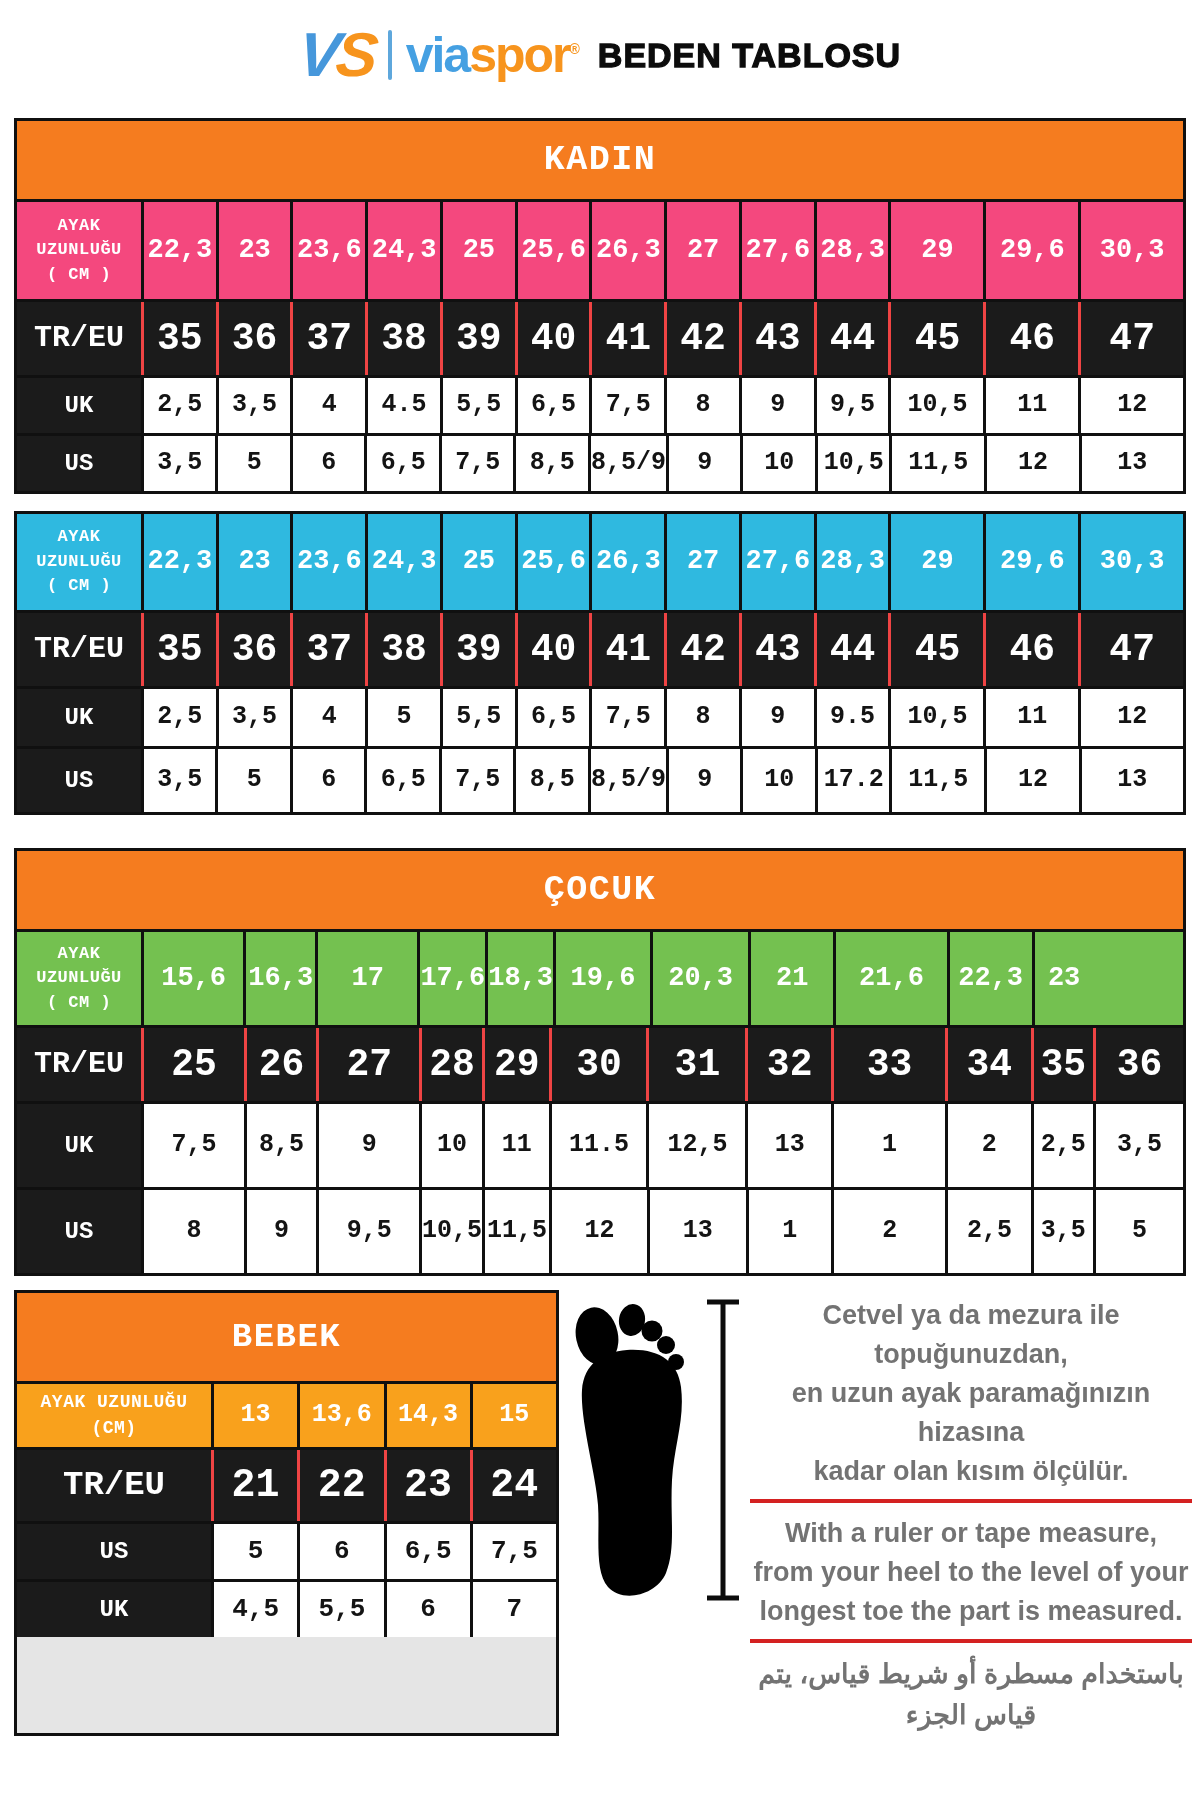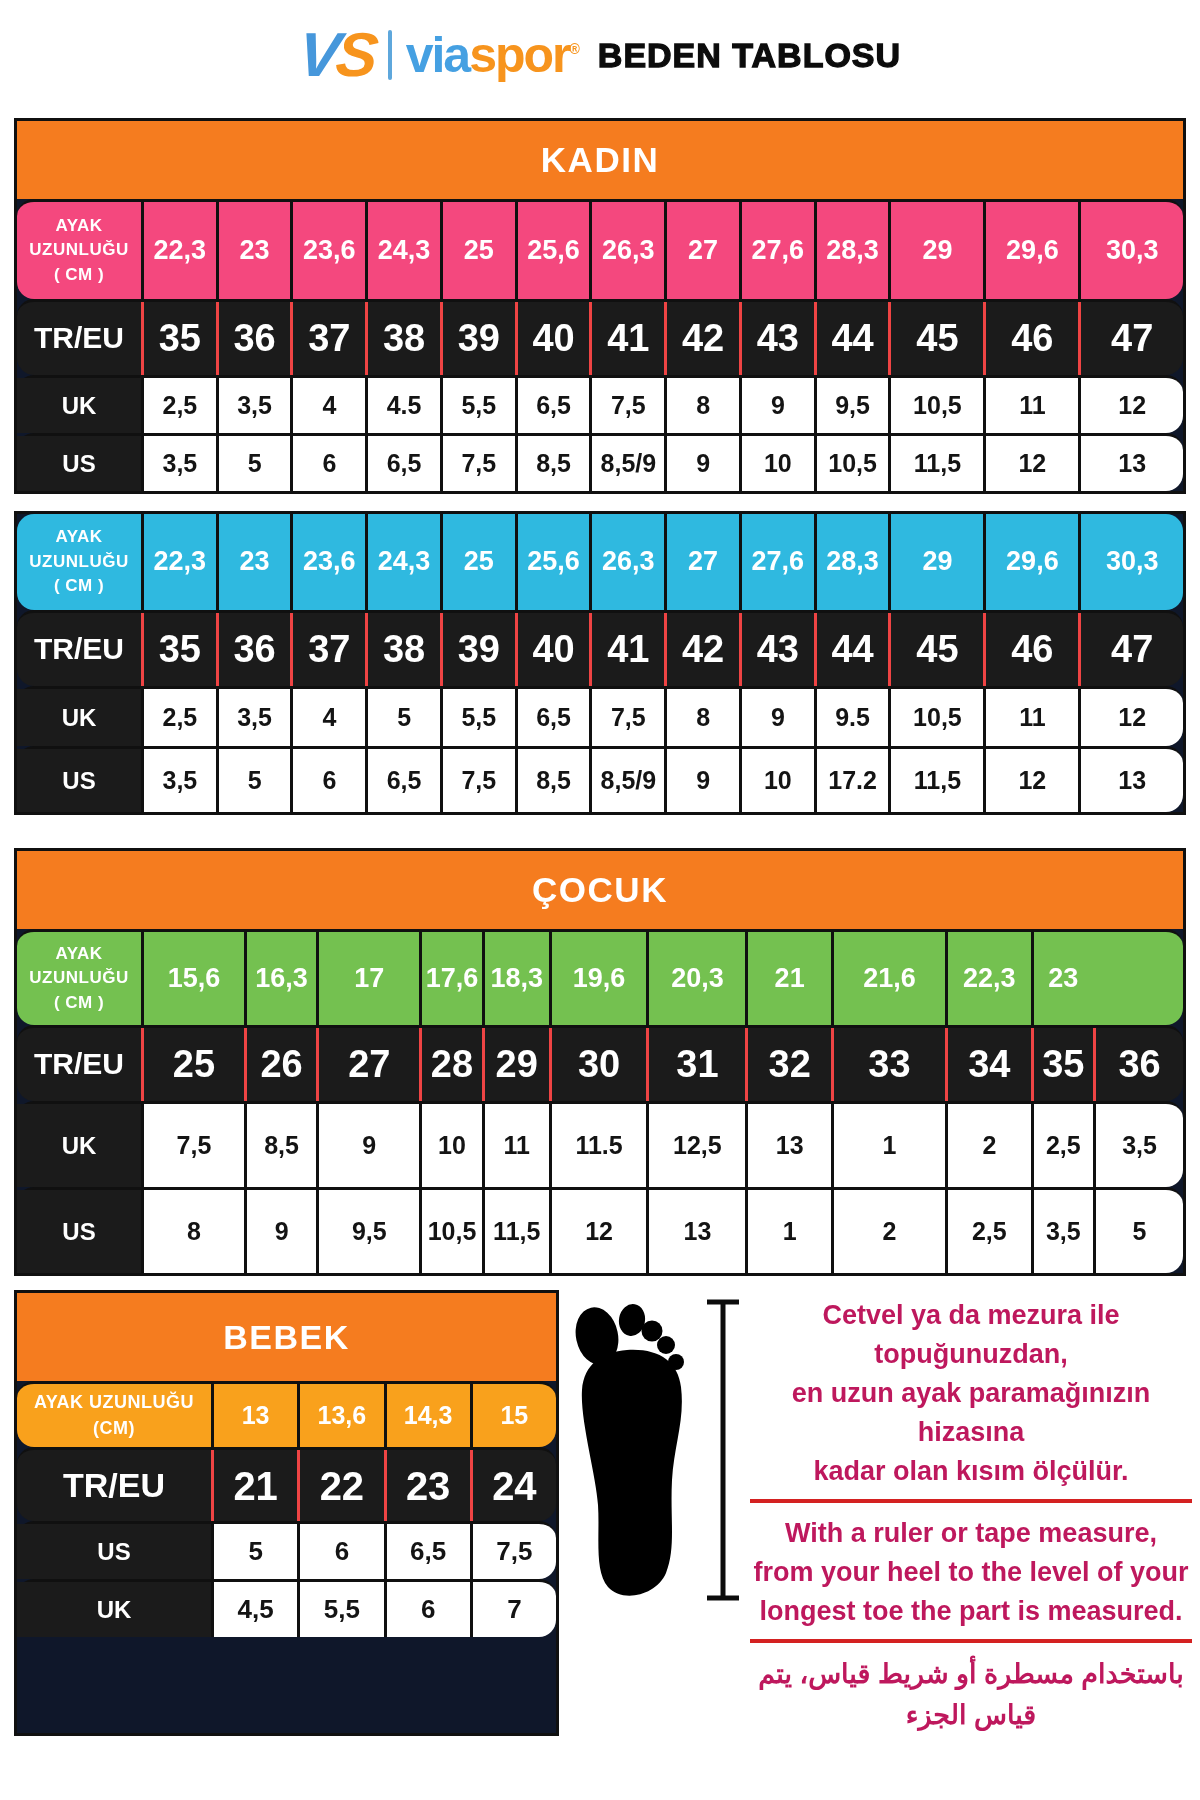--- a/index.html
+++ b/index.html
@@ -34,30 +34,30 @@
   }
   .logo-word .via { color: #45A0E2; }
   .logo-word .spor { color: #F7941D; }
   .logo-word .reg { font-size: 14px; color: #F7941D; vertical-align: super; }
   .page-title {
     font-size: 34px; font-weight: bold; color: #0c0c0c;
     letter-spacing: 1px; -webkit-text-stroke: 1.3px #0c0c0c;
   }
 
   
-  .size-table { margin: 0 14px; border: 3px solid #101010; background: #0f172a; }
+  .size-table { margin: 0 14px; border: 3px solid #101010; background: #e5e5e5; font-family: Liberation Mono, monospace; }
   .size-table.kadin { margin-top: 16px; }
   .size-table.erkek { margin-top: 17px; }
   .size-table.cocuk { margin-top: 33px; }
   .band {
     height: 78px; background: #F57C1F; color: #fff;
     display: flex; align-items: center; justify-content: center;
     font-size: 35px; font-weight: bold; letter-spacing: 1.5px;
   }
-  .trow { display: grid; border-radius: 17px; }
+  .trow { display: grid; }
   .band + .trow, .trow + .trow { border-top: 3px solid #101010; }
   .cols13 { grid-template-columns: 124px repeat(10, 1fr) 1.27fr 1.27fr 1.4fr; }
   .cols-cocuk { grid-template-columns: 124px 1.35fr 0.95fr 1.35fr 0.82fr 0.88fr 1.28fr 1.3fr 1.12fr 1.5fr 1.12fr 0.82fr 1.18fr; }
   .cols-bebek { grid-template-columns: 194px repeat(4, 1fr); }
   .cell {
     display: flex; flex-direction: column; align-items: center; justify-content: center;
     text-align: center; line-height: 1.15;
   }
   .cell + .cell { border-left: 3px solid #101010; }
 
@@ -86,21 +86,21 @@
   .bebek .cm-row { background: #F9A11C; height: 66px; font-size: 25px; }
   .bebek .cm-row .label-cell { font-size: 18px; line-height: 1.4; }
   .bebek .treu-row { height: 74px; font-size: 40px; }
   .bebek .treu-row .label-cell { font-size: 34px; }
   .bebek .wrow { height: 58px; font-size: 26px; }
 
   .foot-figure { width: 185px; flex: 0 0 auto; display: flex; justify-content: center; gap: 12px; padding: 4px 0 0 10px; }
   .foot-figure svg { display: block; }
 
   .measure-text { flex: 1; padding: 6px 4px 0 6px; text-align: center; }
-  .mline { font-size: 27px; font-weight: bold; color: #be185d; line-height: 39px; }
+  .mline { font-size: 27px; font-weight: bold; color: #737373; line-height: 39px; }
   .red-line { height: 4px; background: #D42121; width: 442px; margin: 8px auto 11px auto; }
   .ar-block { margin-top: 10px; direction: rtl; }
   .ar-block .mline { font-size: 27px; line-height: 41px; }
 </style>
 </head>
 <body>
 
 <div class="page">
 
   <div class="header">

